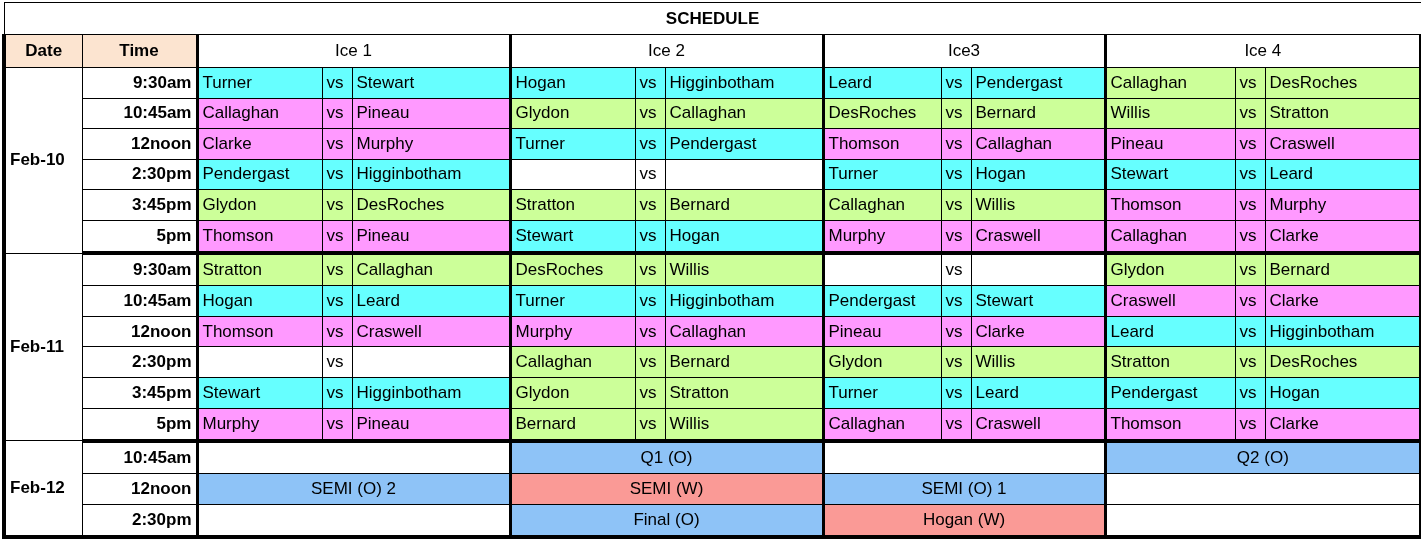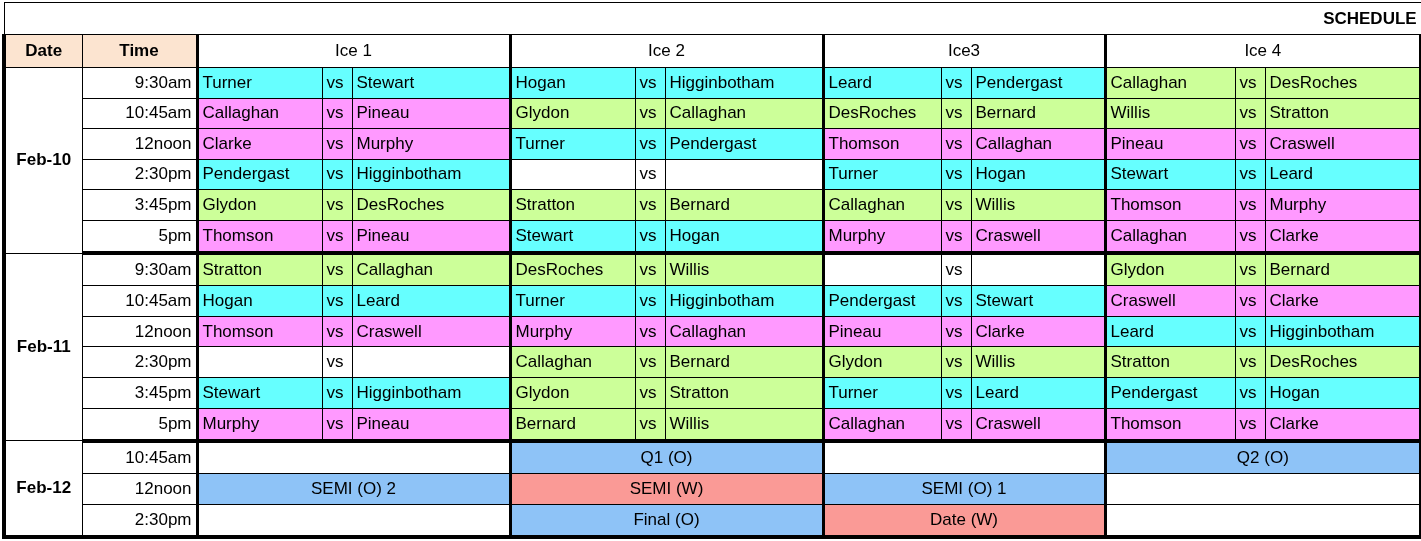--- a/index.html
+++ b/index.html
@@ -35,21 +35,21 @@
     overflow: hidden;
     background: #ffffff;
     vertical-align: middle;
   }
   .frame-bottom { border-bottom-width: 4px !important; }
   .frame-left   { border-left-width: 4px !important; }
   .frame-right  { border-right-width: 4px !important; }
 
   
   td.title-cell {
-    text-align: right;
+    text-align: center;
     font-weight: bold;
     font-size: 19px;
     height: 31px;
     border-width: 4px 4px 3px 4px;
   }
   
   td.colhdr {
     text-align: center;
     height: 32px;
     border-bottom-width: 3px;
@@ -59,30 +59,30 @@
     background: #FCE4D0;
     font-weight: bold;
     margin-top: 21px;
   }
   td.colhdr.ice {
     background: #ffffff;
     margin-top: 18px;
   }
   
   td.datecell {
-    text-align: center;
+    text-align: left;
     font-weight: bold;
     font-size: 19px;
     background: #ffffff;
     border-left-width: 4px;
   }
   
   td.timecell {
     text-align: right;
-    font-weight: normal;
+    font-weight: bold;
     font-size: 17px;
     background: #ffffff;
     padding-right: 8px;
   }
   
   td.team {
     text-align: left;
     font-size: 17px;
   }
   td.vs {
@@ -339,18 +339,18 @@
           <td class="timecell">12noon</td>
           <td colspan="3" class="playoff c-blue ice-start">SEMI (O) 2</td>
           <td colspan="3" class="playoff c-red ice-start">SEMI (W)</td>
           <td colspan="3" class="playoff c-blue ice-start">SEMI (O) 1</td>
           <td colspan="3" class="playoff c-white ice-start frame-right"></td>
         </tr>
         <tr class="frame-bottom-row">
           <td class="timecell frame-bottom">2:30pm</td>
           <td colspan="3" class="playoff c-white ice-start frame-bottom"></td>
           <td colspan="3" class="playoff c-blue ice-start frame-bottom">Final (O)</td>
-          <td colspan="3" class="playoff c-red ice-start frame-bottom">Date (W)</td>
+          <td colspan="3" class="playoff c-red ice-start frame-bottom">Hogan (W)</td>
           <td colspan="3" class="playoff c-white ice-start frame-right frame-bottom"></td>
         </tr>
       </tbody>
   </table>
 </div>
 
 </body></html>

